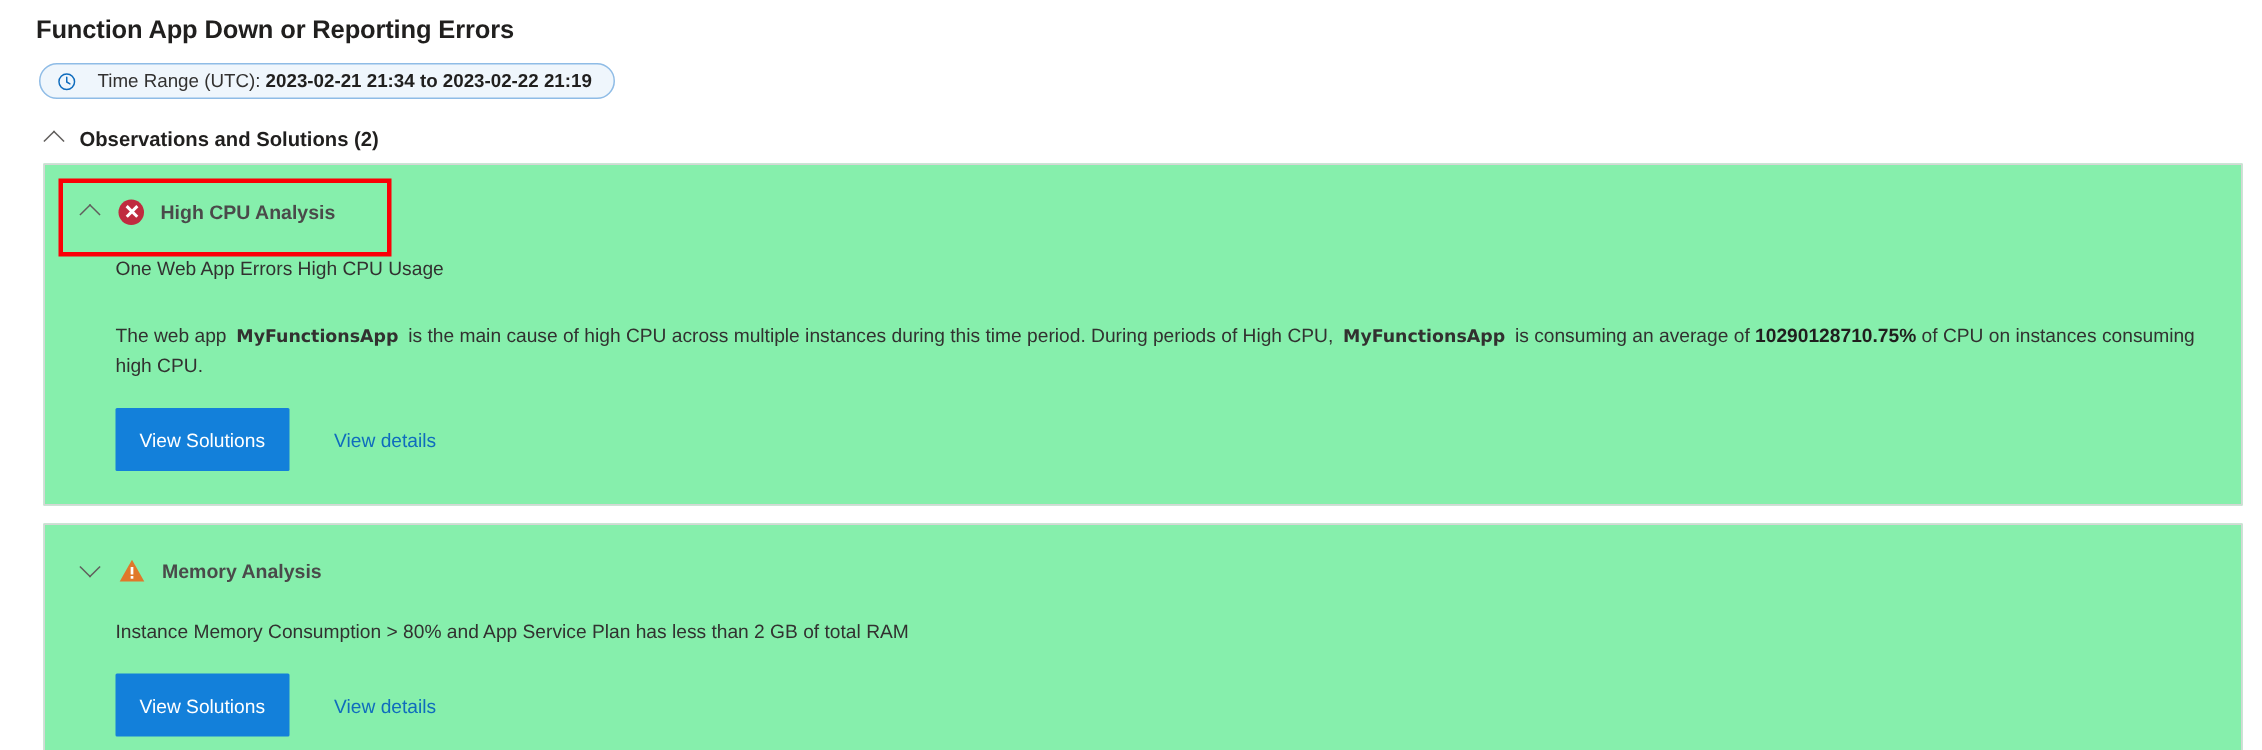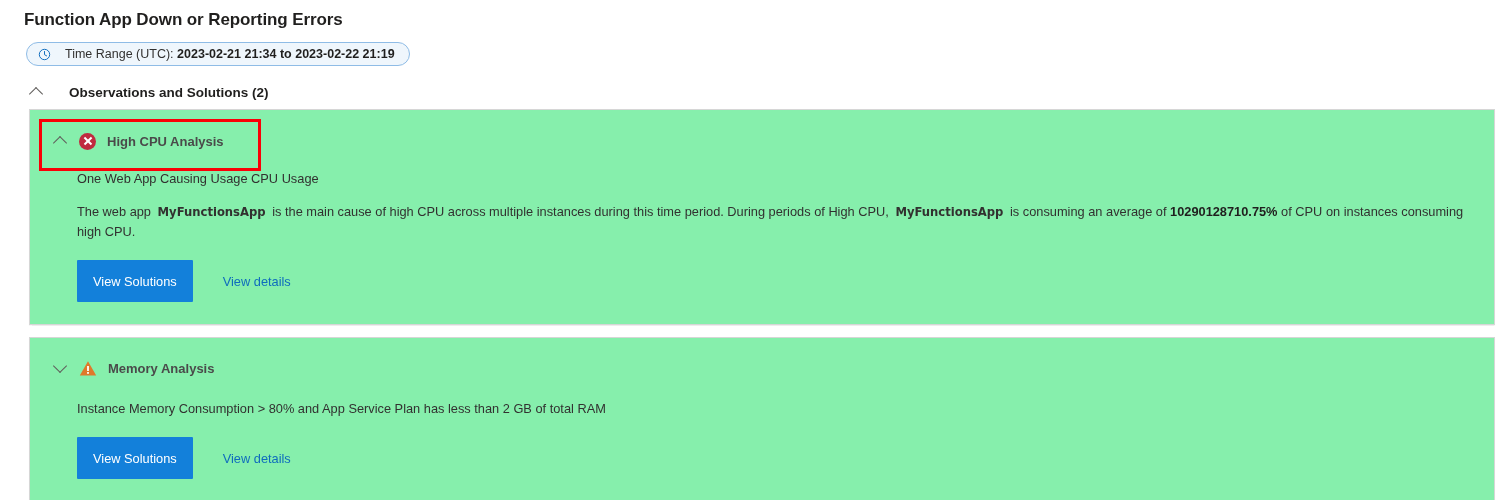--- a/index.html
+++ b/index.html
@@ -64,21 +64,21 @@
   }
   .timerange-label b {
     font-weight: bold;
     color: #201f1e;
   }
 
   
   .obs-header {
     display: flex;
     align-items: center;
-    gap: 25px;
+    gap: 9px;
     padding: 18px 0 0 28px;
   }
   .obs-header-title {
     font-size: 13.5px;
     font-weight: bold;
     color: #201f1e;
   }
 
   
   .chev {
@@ -176,21 +176,21 @@
   }
   .subhead {
     font-size: 12.8px;
     color: #323130;
     margin-top: 17px;
   }
   .paragraph {
     font-size: 12.8px;
     color: #323130;
     line-height: 20px;
-    margin-top: 16px;
+    margin-top: 28px;
     max-width: 1400px;
   }
   .paragraph .mono {
     font-family: "DejaVu Sans", sans-serif;
     font-size: 11.6px;
     font-weight: bold;
     color: #323130;
     padding: 0 3px;
   }
   .paragraph b {
@@ -253,21 +253,21 @@
   <div class="card">
     <div class="annotation-box" style="left:9px; top:9px; width:216px; height:46px;"></div>
 
     <div class="card-head">
       <span class="chev up"></span>
       <span class="icon-error"></span>
       <span class="card-title">High CPU Analysis</span>
     </div>
 
     <div class="card-body">
-      <div class="subhead">One Web App Causing Usage CPU Usage</div>
+      <div class="subhead">One Web App Errors High CPU Usage</div>
       <div class="paragraph"><span>The web app</span> <span class="mono">MyFunctionsApp</span> <span>is the main cause of high CPU across multiple instances during this time period. During periods of High CPU,</span> <span class="mono">MyFunctionsApp</span> <span>is consuming an average of</span> <b>10290128710.75%</b> <span>of CPU on instances consuming high CPU.</span></div>
       <div class="actions">
         <button class="btn-primary">View Solutions</button>
         <a class="link-btn">View details</a>
       </div>
     </div>
   </div>
 
   <div class="card">
     <div class="card-head collapsed">

